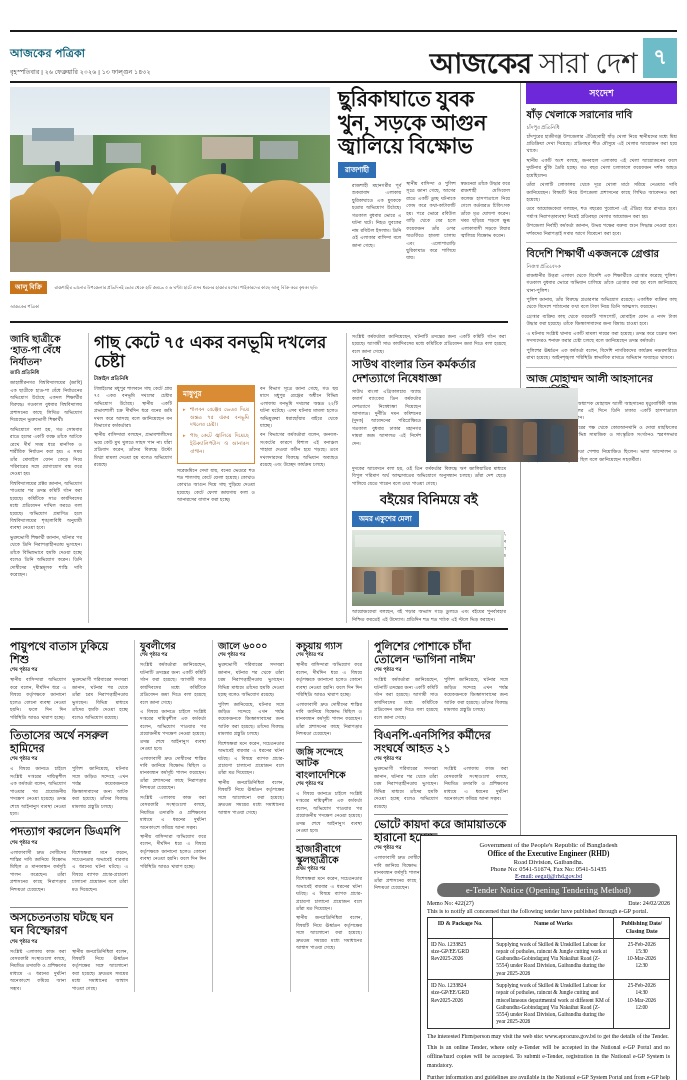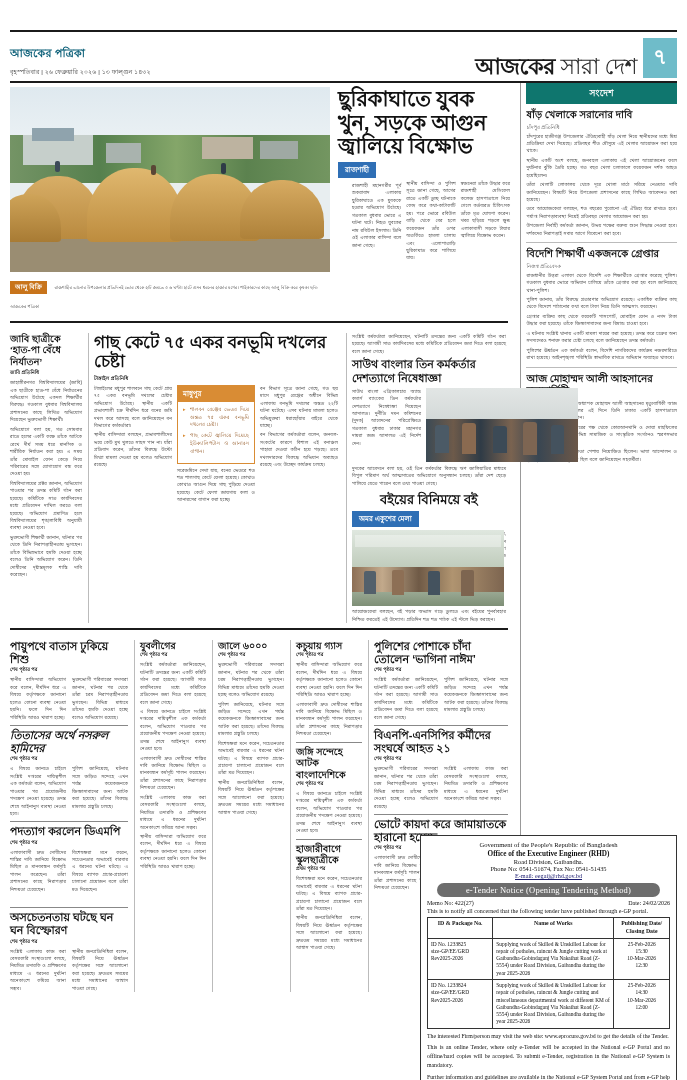--- a/index.html
+++ b/index.html
@@ -12,37 +12,37 @@
   }
   .page { position:relative; width:687px; height:1080px; padding:0; background:#fff; }
 
   
   .masthead { position:relative; height:48px; border-top:2px solid #1b1b1b; margin:30px 10px 0 10px; }
   .mast-inner { display:flex; align-items:flex-end; height:100%; }
   .mast-left { padding-top:6px; width:270px; }
   .mast-logo { font-size:11px; font-weight:bold; color:#0b5f78; letter-spacing:.2px; }
   .mast-date { font-size:6.2px; color:#333; margin-top:3px; letter-spacing:.1px; }
   .mast-center { flex:1; text-align:right; padding-right:6px; padding-top:2px; }
-  .mast-title { font-size:22px; font-weight:bold; color:#1a1a1a; letter-spacing:-.5px; line-height:1; }
+  .mast-title { font-size:28px; font-weight:bold; color:#1a1a1a; letter-spacing:-.5px; line-height:1; }
   .mast-title .thin { font-weight:normal; color:#2b2b2b; }
   .mast-page-no {
     width:34px; height:40px; background:#6fbcc9; color:#fff;
     display:flex; align-items:center; justify-content:center;
     font-size:21px; font-weight:bold; margin-top:2px;
   }
   .mast-rule { height:2px; background:#1b1b1b; margin:3px 10px 0 10px; }
 
   
   .body-wrap { display:flex; margin:0 10px; gap:12px; }
   .col-main { width:500px; }
   .col-side { width:157px; border-left:1px solid #999; padding-left:5px; }
 
   
   .side-head {
-    background:#0f766e; color:#fff; text-align:center;
+    background:#6d28d9; color:#fff; text-align:center;
     font-size:9px; font-weight:bold; padding:3px 0; letter-spacing:.3px;
   }
   .side-art { margin-top:5px; }
   .side-art h3 { font-size:10px; font-weight:bold; line-height:1.25; color:#111; }
   .side-art .byline { font-size:5.2px; color:#444; margin:2px 0 1px; }
   .side-divider { border-top:1px solid #bbb; margin:5px 0; }
 
   
   .tx { font-size:4.6px; line-height:1.62; text-align:justify; color:#2a2a2a; letter-spacing:.05px; word-spacing:.4px; }
   .byl { font-size:5px; font-weight:bold; color:#111; margin:2px 0 2px; }
@@ -268,21 +268,21 @@
         <div style="display:flex; gap:6px;">
 
           <div style="width:118px;">
             <h4 class="hl">পায়ুপথে বাতাস ঢুকিয়ে শিশু</h4>
             <div class="contd">শেষ পৃষ্ঠার পর</div>
             <div class="c2">
               <div class="tx">স্থানীয় বাসিন্দারা অভিযোগ করে বলেন, দীর্ঘদিন ধরে এ বিষয়ে কর্তৃপক্ষকে জানানো হলেও কোনো ব্যবস্থা নেওয়া হয়নি। ফলে দিন দিন পরিস্থিতি আরও খারাপ হচ্ছে।</div>
               <div class="tx">ভুক্তভোগী পরিবারের সদস্যরা জানান, ঘটনার পর থেকে তাঁরা চরম নিরাপত্তাহীনতায় ভুগছেন। বিভিন্ন মাধ্যমে তাঁদের হুমকি দেওয়া হচ্ছে বলেও অভিযোগ রয়েছে।</div>
             </div>
 
-            <h4 class="hl rule-t" style="margin-top:4px;font-style:italic;">তিতাসের অর্থে নসরুল হামিদের</h4>
+            <h4 class="hl rule-t" style="margin-top:4px;">তিতাসের অর্থে নসরুল হামিদের</h4>
             <div class="contd">শেষ পৃষ্ঠার পর</div>
             <div class="c2">
               <div class="tx">এ বিষয়ে জানতে চাইলে সংশ্লিষ্ট দপ্তরের দায়িত্বশীল এক কর্মকর্তা বলেন, অভিযোগ পাওয়ার পর প্রয়োজনীয় পদক্ষেপ নেওয়া হয়েছে। তদন্ত শেষে আইনানুগ ব্যবস্থা নেওয়া হবে।</div>
               <div class="tx">পুলিশ জানিয়েছে, ঘটনার সঙ্গে জড়িত সন্দেহে এখন পর্যন্ত কয়েকজনকে জিজ্ঞাসাবাদের জন্য আটক করা হয়েছে। তাঁদের বিরুদ্ধে মামলার প্রস্তুতি চলছে।</div>
             </div>
 
             <h4 class="hl rule-t" style="margin-top:4px;">পদত্যাগ করলেন ডিএমপি</h4>
             <div class="contd">শেষ পৃষ্ঠার পর</div>
             <div class="c2">
               <div class="tx">এলাকাবাসী দ্রুত দোষীদের শাস্তির দাবি জানিয়ে বিক্ষোভ মিছিল ও মানববন্ধন কর্মসূচি পালন করেছেন। তাঁরা প্রশাসনের কাছে নিরাপত্তার নিশ্চয়তা চেয়েছেন।</div>

